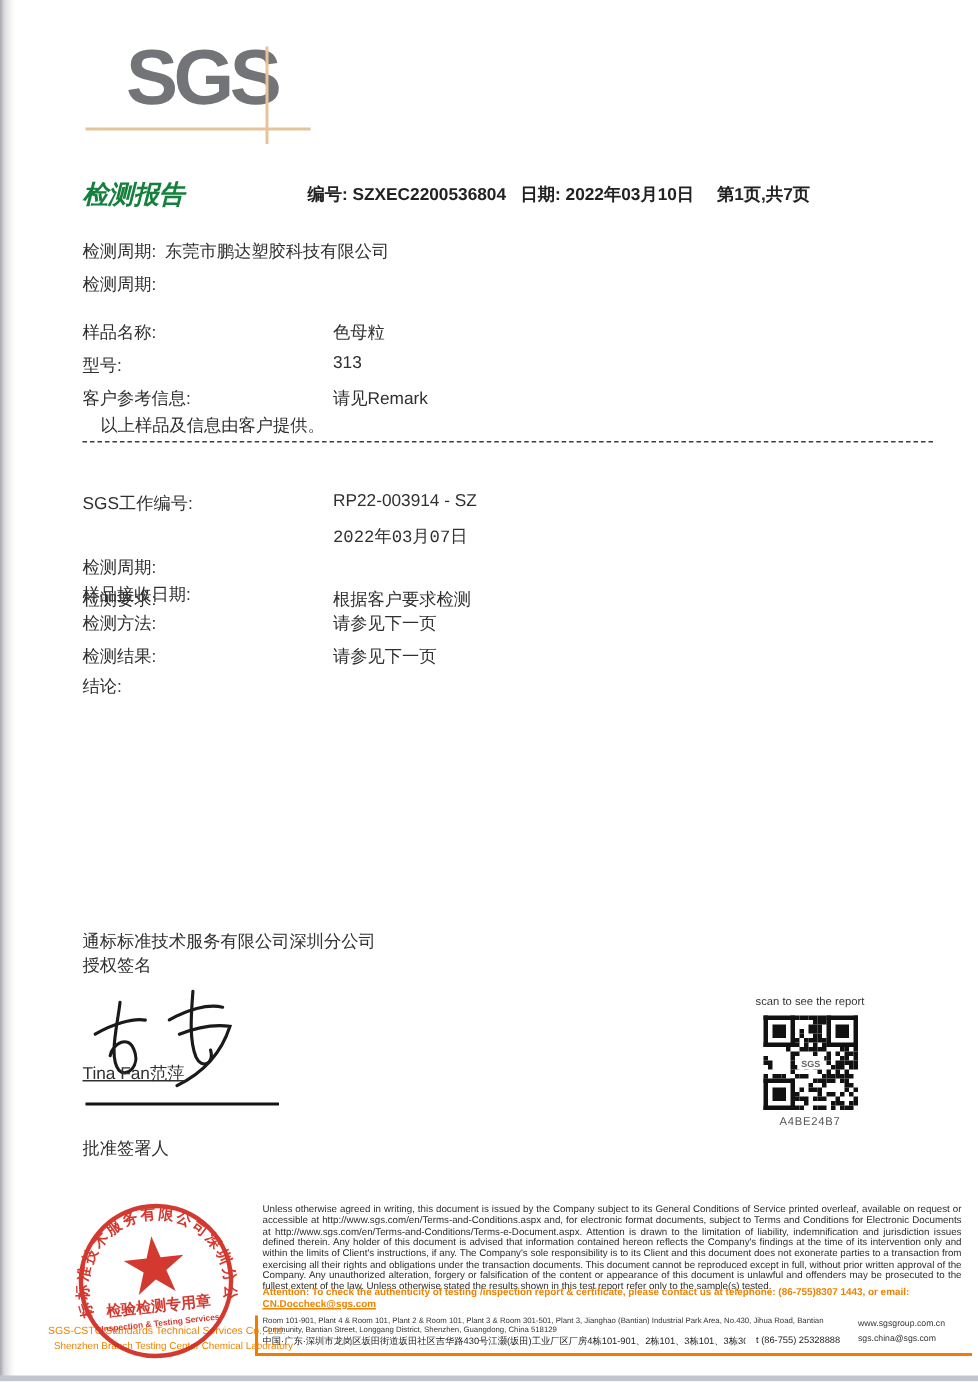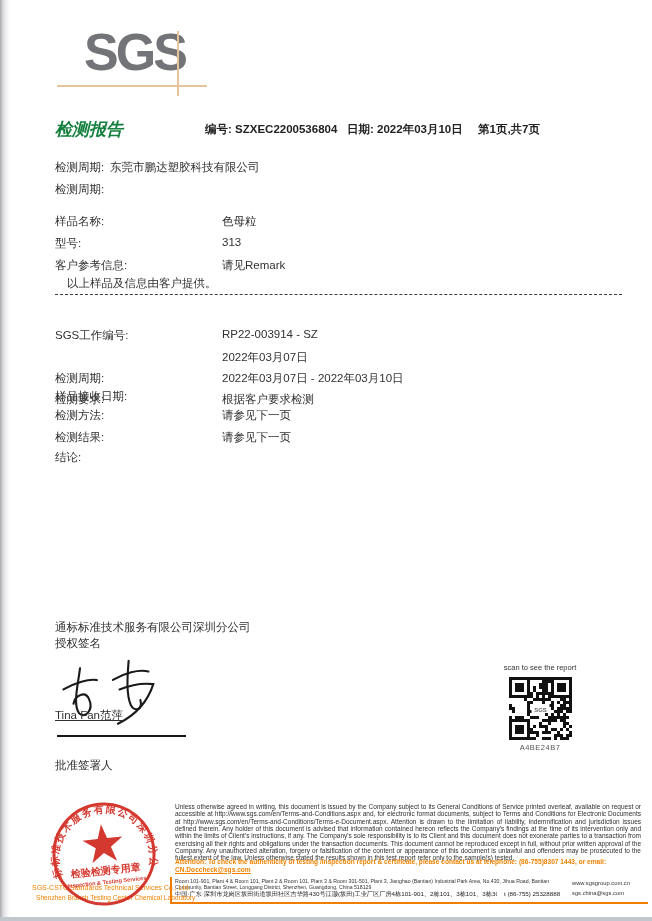--- a/index.html
+++ b/index.html
@@ -63,23 +63,22 @@
   <div class="t val" style="left:222px;top:236px;">313</div>
   <div class="t lbl" style="left:55px;top:258px;">客户参考信息:</div>
   <div class="t val" style="left:222px;top:258px;">请见Remark</div>
   <div class="t lbl" style="left:55px;top:276px;margin-left:12px;">以上样品及信息由客户提供。</div>
 
   <div class="dash" style="left:55px;top:294px;width:567px;"></div>
 
   <div class="t lbl" style="left:55px;top:328px;">SGS工作编号:</div>
   <div class="t val" style="left:222px;top:328px;text-align:right;">RP22-003914 - SZ</div>
   <div class="t lbl" style="left:55px;top:350px;margin-top:39px;">样品接收日期:</div>
-  <div class="t val" style="left:222px;top:350px;">2022年03月07日</div>
+  <div class="t val" style="left:222px;top:350px;font-family:Liberation Mono, monospace;">2022年03月07日</div>
   <div class="t lbl" style="left:55px;top:371px;">检测周期:</div>
-  <div class="t val" style="left:222px;top:371px;">2022年03月07日 - 2022年03月10日</div>
   <div class="t lbl" style="left:55px;top:392px;">检测要求:</div>
   <div class="t val" style="left:222px;top:392px;">根据客户要求检测</div>
   <div class="t lbl" style="left:55px;top:408px;">检测方法:</div>
   <div class="t val" style="left:222px;top:408px;">请参见下一页</div>
   <div class="t lbl" style="left:55px;top:430px;">检测结果:</div>
   <div class="t val" style="left:222px;top:430px;">请参见下一页</div>
 
   <div class="t lbl" style="left:55px;top:450px;">结论:</div>
 
   <div class="t lbl" style="left:55px;top:620px;">通标标准技术服务有限公司深圳分公司</div>

